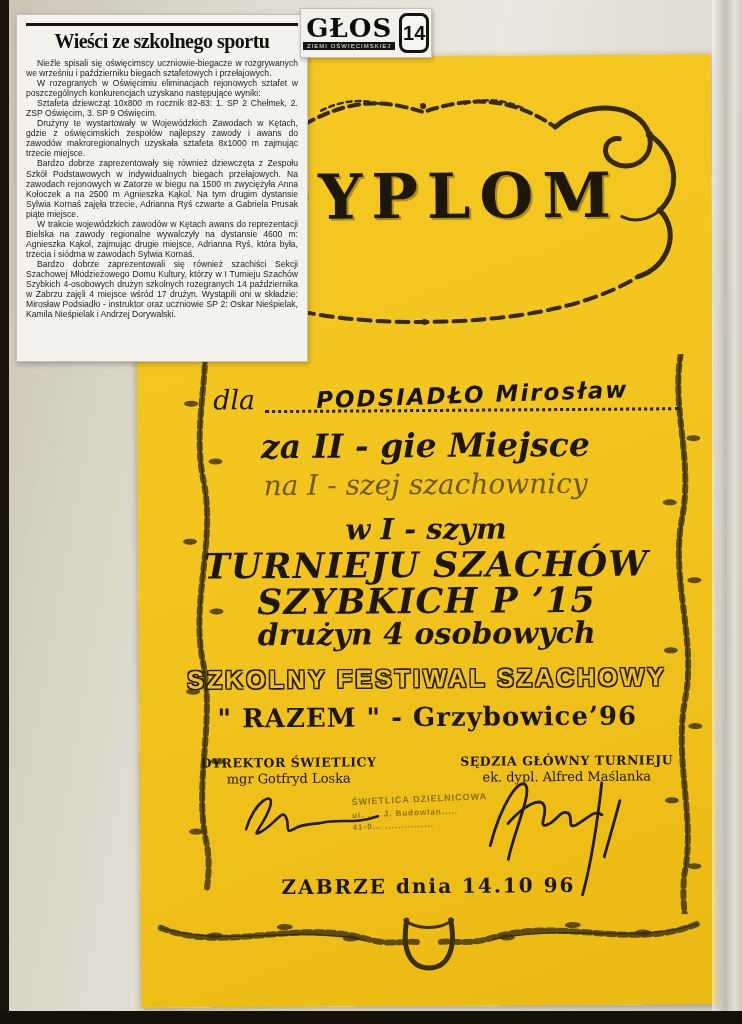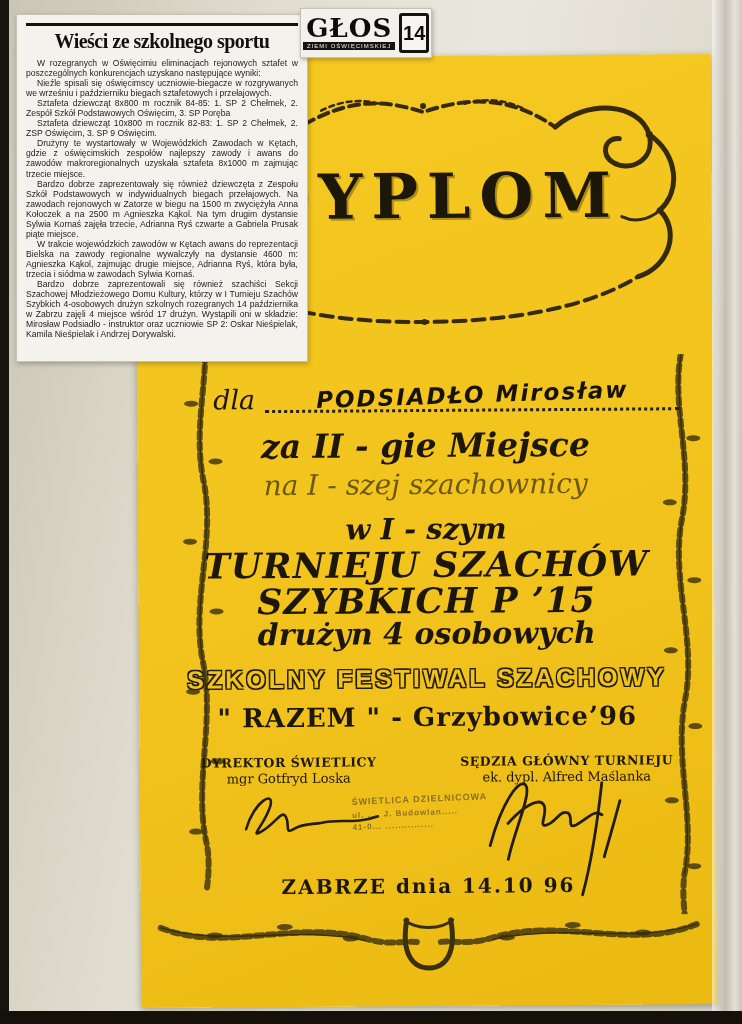--- a/index.html
+++ b/index.html
@@ -53,21 +53,21 @@
   .clip-body p{margin:0;font-size:8.6px;line-height:1.17;text-align:justify;text-indent:11px;}
   
   .masthead{position:absolute;left:300px;top:8px;width:132px;height:50px;z-index:4;
         background:#f2f1ec;border:1px solid #c6c2b6;box-shadow:1px 2px 4px rgba(40,35,20,.3);
         display:flex;align-items:center;justify-content:flex-start;gap:4px;padding:2px;box-sizing:border-box;}
   .masthead-left{text-align:center;}
   .masthead-title{font-family:"DejaVu Serif",serif;font-weight:bold;font-size:26px;line-height:.95;
         letter-spacing:1px;color:#0d0c0a;}
   .masthead-subtitle{background:#15130f;color:#efeee9;font-size:6px;letter-spacing:1px;
         padding:1px 4px;margin-top:1px;white-space:nowrap;}
-  .masthead-number{border:3px solid #15130f;border-radius:3px;width:32px;height:34px;background:#f6f5f1;
+  .masthead-number{border:3px solid #15130f;border-radius:8px;width:32px;height:34px;background:#f6f5f1;
         display:flex;align-items:center;justify-content:center;
         font-size:20px;font-weight:bold;color:#0d0c0a;}
 </style>
 </head>
 <body>
 
 <div class="scan">
 
   <div class="diploma">
 
@@ -190,23 +190,22 @@
       </g>
     </svg>
   </div>
 
   <div class="right-crease"></div>
 
   <div class="clipping">
     <div class="clip-rule-top"></div>
     <h1 class="clip-headline">Wieści ze szkolnego sportu</h1>
     <div class="clip-body">
+      <p>Nieźle spisali się oświęcimscy uczniowie-biegacze w rozgrywanych we wrześniu i październiku biegach sztafetowych i przełajowych.</p>
       <p>W rozegranych w Oświęcimiu eliminacjach rejonowych sztafet w poszczególnych konkurencjach uzyskano następujące wyniki:</p>
-      <p>Nieźle spisali się oświęcimscy uczniowie-biegacze w rozgrywanych we wrześniu i październiku biegach sztafetowych i przełajowych.</p>
-      <p>Sztafeta dziewcząt 8x800 m rocznik 84-85: 1. SP 2 Chełmek, 2. Zespół Szkół Podstawowych Oświęcim, 3. SP Poręba</p>
       <p>Sztafeta dziewcząt 10x800 m rocznik 82-83: 1. SP 2 Chełmek, 2. ZSP Oświęcim, 3. SP 9 Oświęcim.</p>
       <p>Drużyny te wystartowały w Wojewódzkich Zawodach w Kętach, gdzie z oświęcimskich zespołów najlepszy zawody i awans do zawodów makroregionalnych uzyskała sztafeta 8x1000 m zajmując trzecie miejsce.</p>
       <p>Bardzo dobrze zaprezentowały się również dziewczęta z Zespołu Szkół Podstawowych w indywidualnych biegach przełajowych. Na zawodach rejonowych w Zatorze w biegu na 1500 m zwyciężyła Anna Kołoczek a na 2500 m Agnieszka Kąkol. Na tym drugim dystansie Sylwia Kornaś zajęła trzecie, Adrianna Ryś czwarte a Gabriela Prusak piąte miejsce.</p>
       <p>W trakcie wojewódzkich zawodów w Kętach awans do reprezentacji Bielska na zawody regionalne wywalczyły na dystansie 4600 m: Agnieszka Kąkol, zajmując drugie miejsce, Adrianna Ryś, która była, trzecia i siódma w zawodach Sylwia Kornaś.</p>
       <p>Bardzo dobrze zaprezentowali się również szachiści Sekcji Szachowej Młodzieżowego Domu Kultury, którzy w I Turnieju Szachów Szybkich 4-osobowych drużyn szkolnych rozegranych 14 października w Zabrzu zajęli 4 miejsce wśród 17 drużyn. Wystąpili oni w składzie: Mirosław Podsiadło - instruktor oraz uczniowie SP 2: Oskar Nieśpielak, Kamila Nieśpielak i Andrzej Dorywalski.</p>
     </div>
 
   </div>
 
   <div class="masthead">

